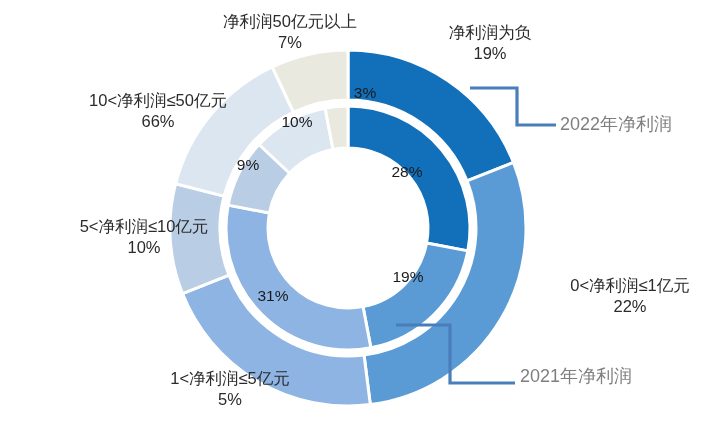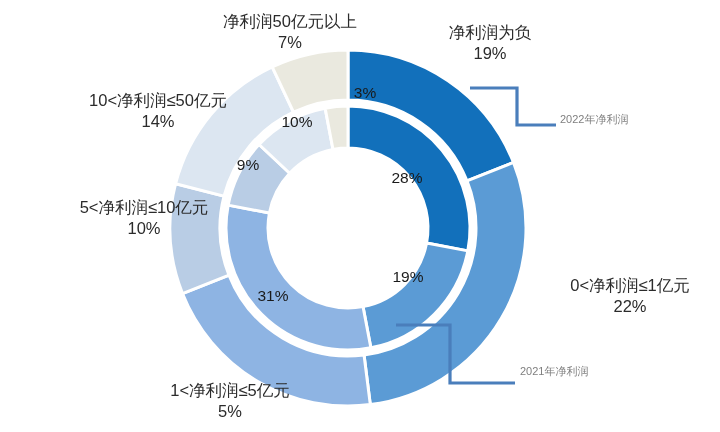--- a/index.html
+++ b/index.html
@@ -44,21 +44,21 @@
   .slice-value {
     position: absolute;
     color: #1a1a1a;
     font-size: 15.5px;
     white-space: nowrap;
     text-align: center;
   }
   .series-label {
     position: absolute;
     color: #7f7f7f;
-    font-size: 11px;
+    font-size: 18px;
     white-space: nowrap;
   }
 </style>
 </head>
 <body>
 
 <div id="chart-root">
 
   <svg class="chart-svg" viewBox="0 0 720 432">
     <g id="outer-ring">
@@ -86,41 +86,41 @@
   <div class="cat-label" style="left:400px; top:22px; width:180px;">
     <span>净利润为负</span>
     <span class="pct">19%</span>
   </div>
 
   <div class="cat-label" style="left:530px; top:275px; width:200px;">
     <span>0&lt;净利润≤1亿元</span>
     <span class="pct">22%</span>
   </div>
 
-  <div class="cat-label" style="left:130px; top:380px; width:200px;">
+  <div class="cat-label" style="left:130px; top:368px; width:200px;">
     <span>1&lt;净利润≤5亿元</span>
     <span class="pct">5%</span>
   </div>
 
-  <div class="cat-label" style="left:44px; top:197px; width:200px;">
+  <div class="cat-label" style="left:44px; top:216px; width:200px;">
     <span>5&lt;净利润≤10亿元</span>
     <span class="pct">10%</span>
   </div>
 
   <div class="cat-label" style="left:58px; top:76px; width:200px;margin-top:14px;">
     <span>10&lt;净利润≤50亿元</span>
-    <span class="pct">14%</span>
+    <span class="pct">66%</span>
   </div>
 
   <div class="cat-label" style="left:188px; top:11px; width:204px;">
     <span>净利润50亿元以上</span>
     <span class="pct">7%</span>
   </div>
 
-  <div class="slice-value" style="left:382px; top:169px; width:50px;">28%</div>
+  <div class="slice-value" style="left:382px; top:163px; width:50px;">28%</div>
   <div class="slice-value" style="left:383px; top:268px; width:50px;">19%</div>
   <div class="slice-value" style="left:248px; top:287px; width:50px;">31%</div>
   <div class="slice-value" style="left:228px; top:156px; width:40px;">9%</div>
   <div class="slice-value" style="left:272px; top:113px; width:50px;">10%</div>
   <div class="slice-value" style="left:343px; top:84px; width:44px;">3%</div>
 
   <div class="series-label" style="left:560px; top:112px;">2022年净利润</div>
   <div class="series-label" style="left:520px; top:364px;">2021年净利润</div>
 
 </div>

